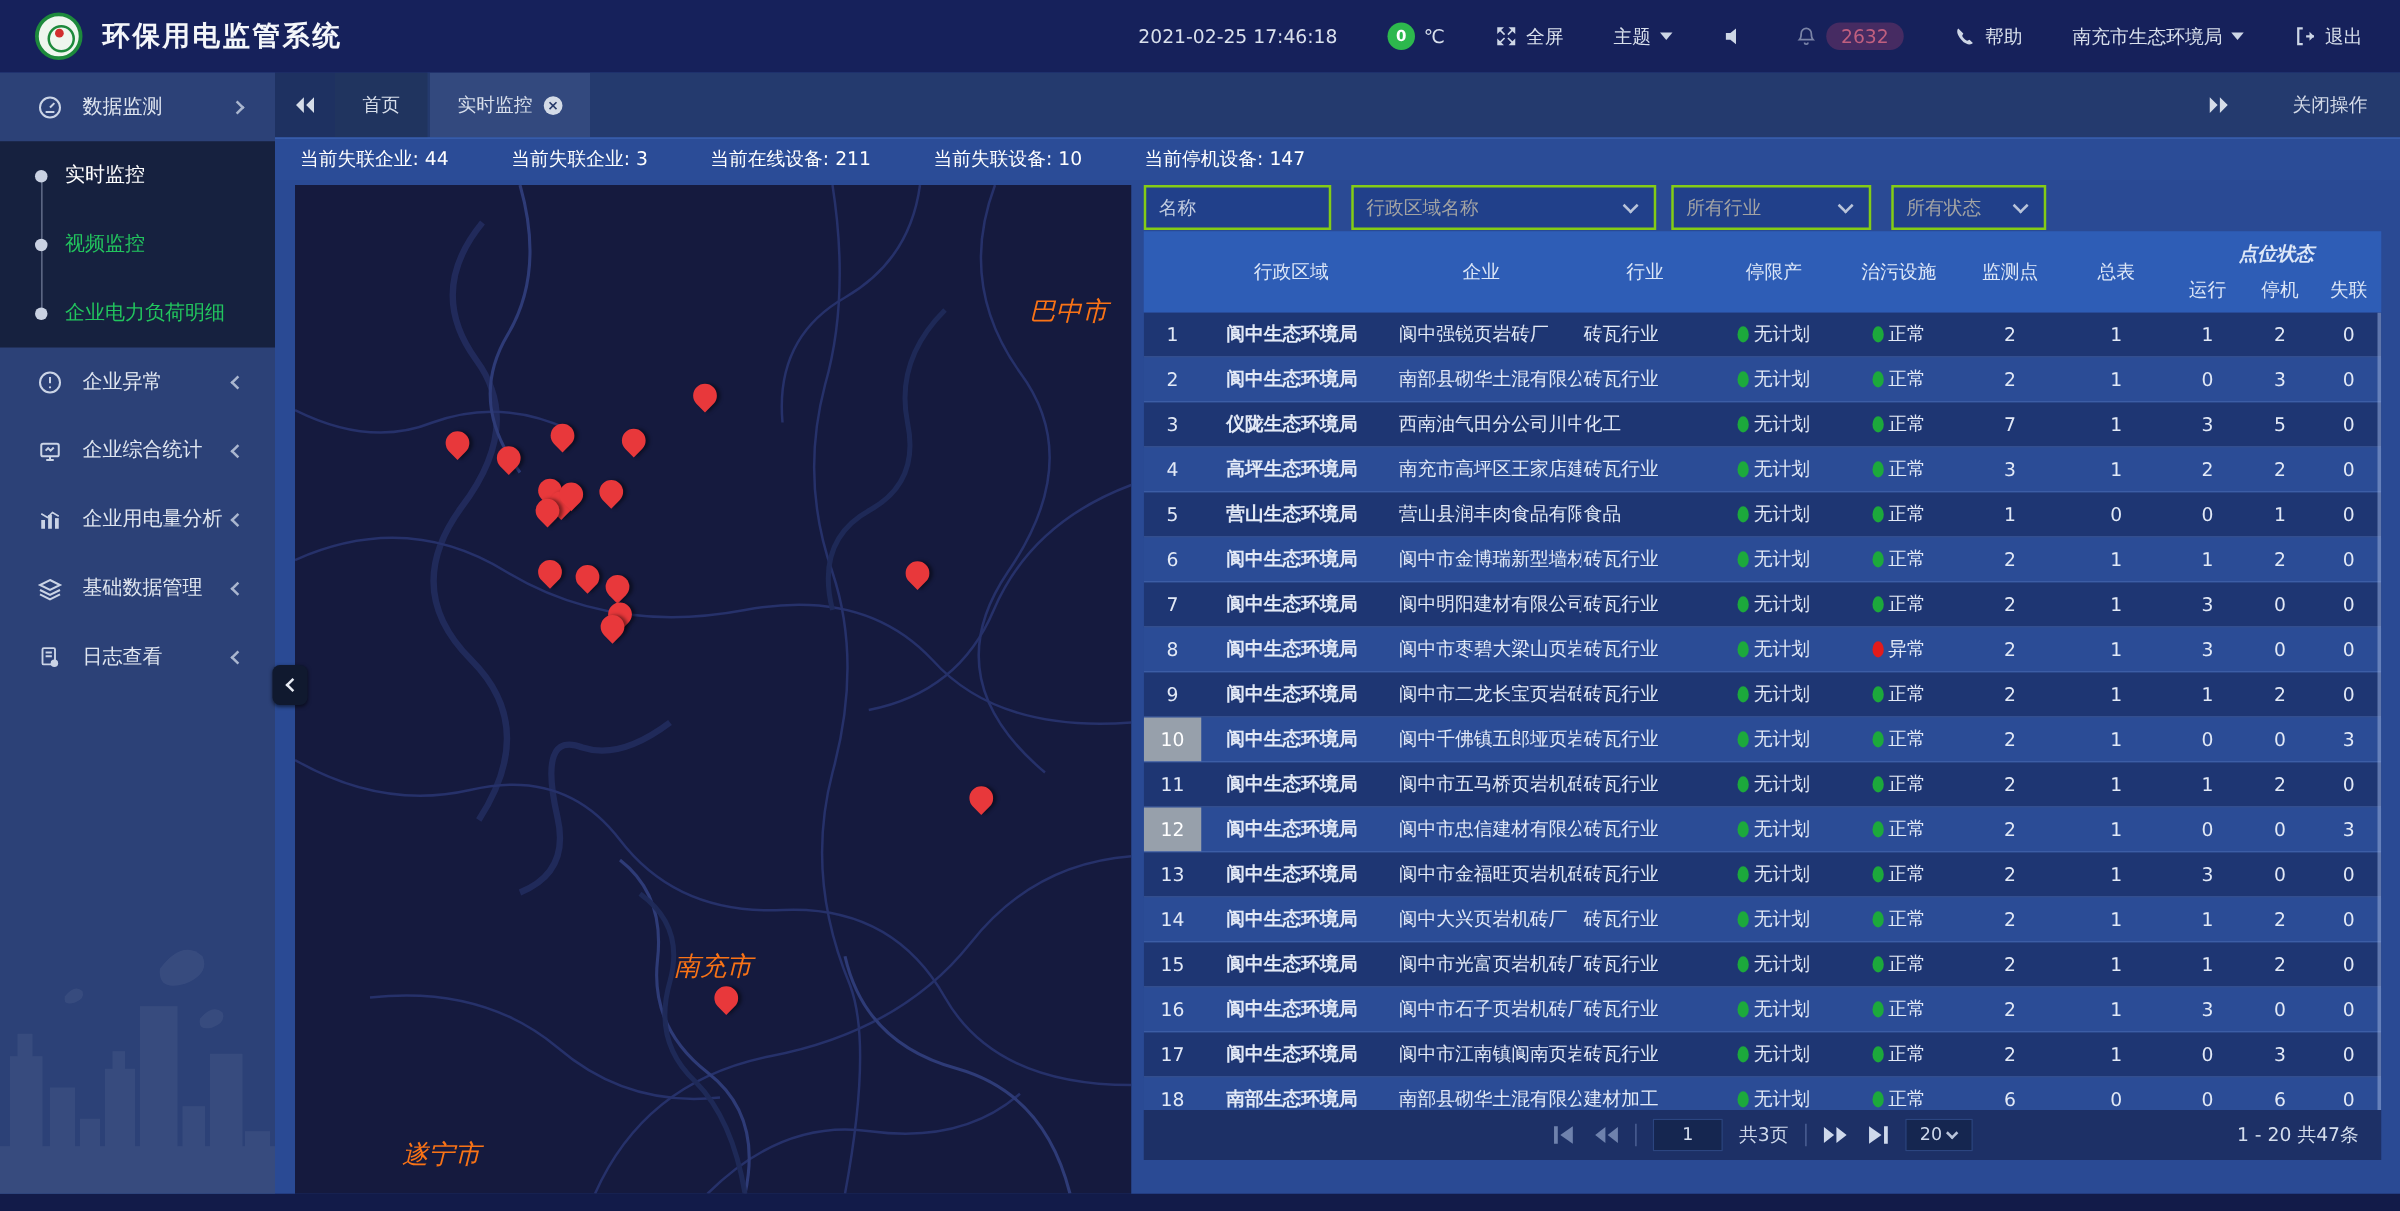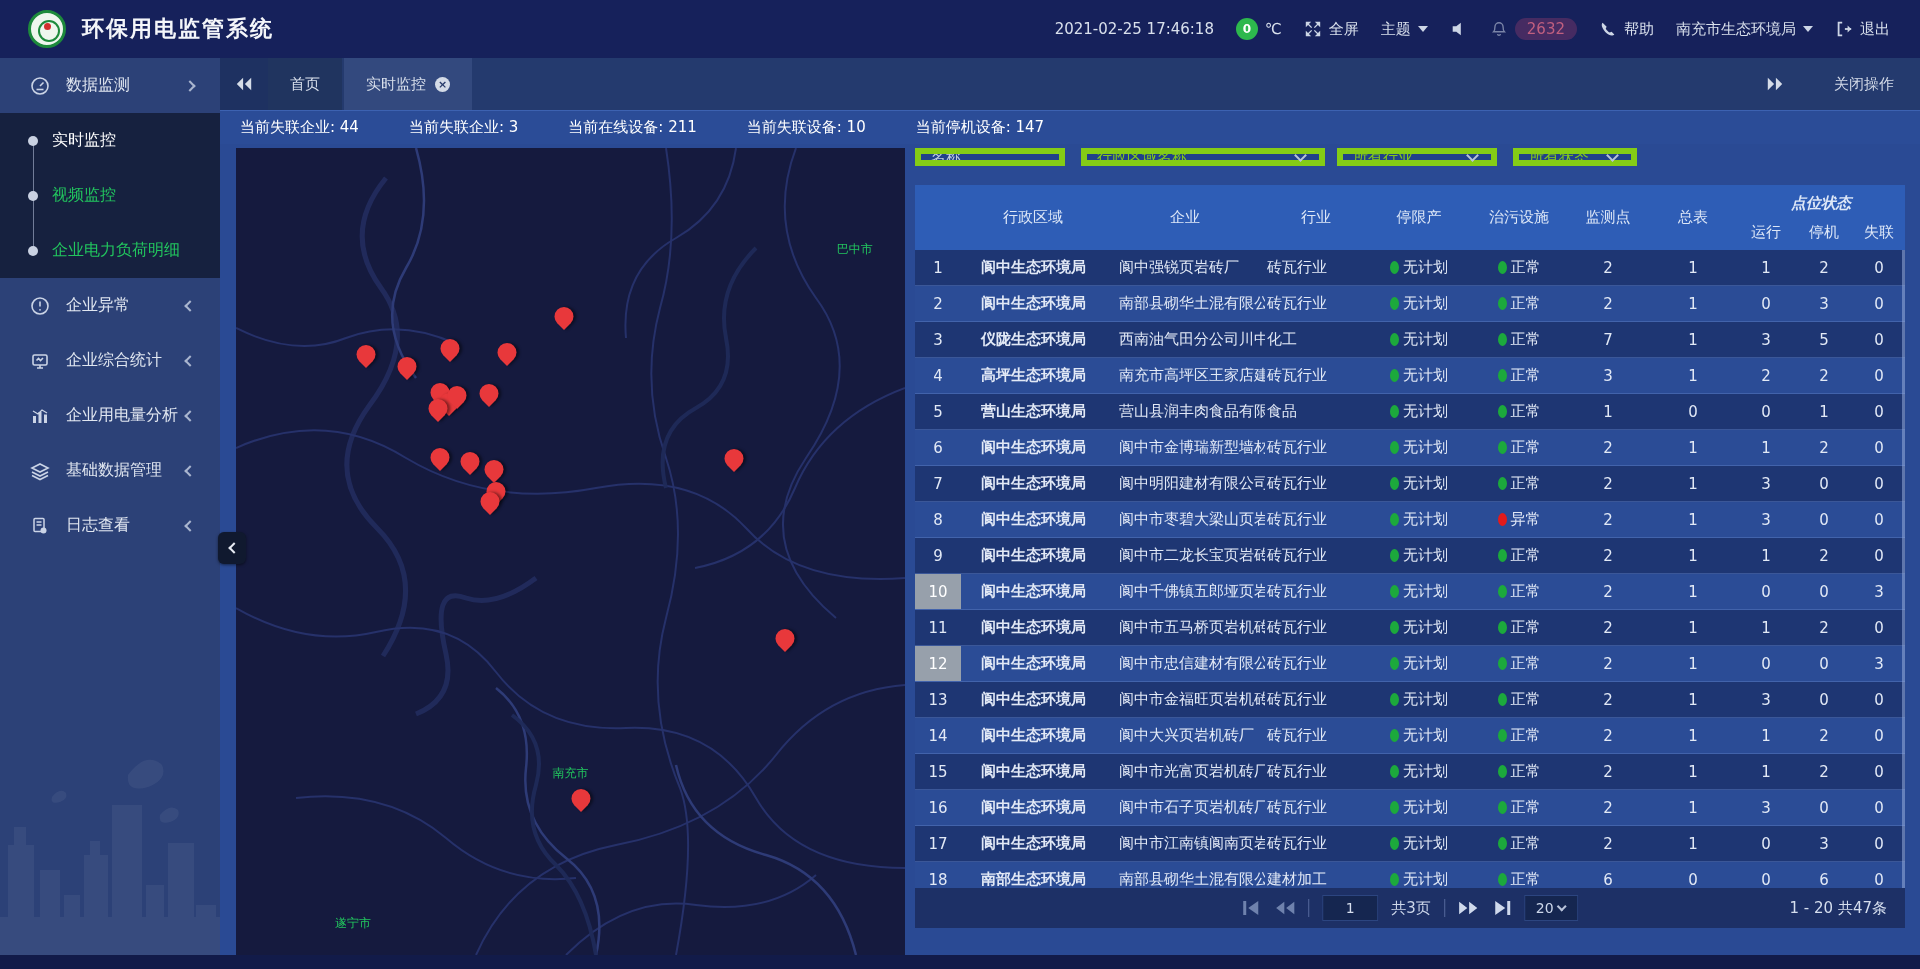--- a/index.html
+++ b/index.html
@@ -6,21 +6,21 @@
   html,body { width:1920px; height:969px; overflow:hidden; }
   body { position:relative; font-family:"DejaVu Sans","Liberation Sans",sans-serif; background:#2a4a94; color:#e6ebf5; }
   svg { display:block; }
 
   
   #header { position:absolute; top:0; left:0; width:1920px; height:58px; background:#16215b; display:flex; align-items:center; z-index:10; }
   .logo { width:38px; height:38px; margin-left:28px; border-radius:50%; background:#eef6ee; border:3px solid #1d8a3c; position:relative; flex:0 0 auto; }
   .logo::before { content:""; position:absolute; left:7px; top:7px; width:18px; height:18px; border-radius:50%; border:2px solid #1d8a3c; }
   .logo::after { content:""; position:absolute; left:13px; top:10px; width:7px; height:7px; border-radius:50%; background:#d22f2f; }
   .app-title { margin-left:16px; font-size:22px; font-weight:bold; letter-spacing:2px; color:#f4f6fa; }
-  .header-right { margin-left:auto; display:flex; align-items:center; gap:22px; padding-right:30px; font-size:15px; color:#d9e0ec; }
+  .header-right { margin-left:auto; display:flex; align-items:center; gap:40px; padding-right:30px; font-size:15px; color:#d9e0ec; }
   .hr-item { display:flex; align-items:center; gap:7px; white-space:nowrap; }
   .temp-badge { width:22px; height:22px; border-radius:50%; background:#2db84d; color:#fff; font-size:12px; font-weight:bold; display:flex; align-items:center; justify-content:center; }
   .caret-down { width:0; height:0; border-left:5px solid transparent; border-right:5px solid transparent; border-top:6px solid #cdd6e6; display:inline-block; }
   .badge-pill { background:rgba(150,60,110,.38); color:#c05f7f; border-radius:11px; padding:2px 12px; font-size:15px; }
   .hicon { width:18px; height:18px; color:#cdd6e6; }
   .hicon.dim { opacity:.55; }
 
   
   #sidebar { position:absolute; top:58px; left:0; width:220px; height:897px; background:#2c4177; z-index:5; overflow:hidden; }
   .sb-group { height:55px; display:flex; align-items:center; padding:0 26px 0 30px; cursor:pointer;font-family:Liberation Serif, serif; }
@@ -49,29 +49,29 @@
   
   #statsbar { position:absolute; top:110px; left:220px; width:1700px; height:34px; background:#2b4c97; border-top:1px solid #3d62b1; display:flex; align-items:center; gap:50px; padding-left:20px; font-size:15px; color:#ffffff; z-index:4; }
   .stat-item { white-space:nowrap; }
 
   
   #content { position:absolute; top:144px; left:220px; width:1700px; height:811px; background:#2a4a94; }
 
   
   #map { position:absolute; left:16px; top:4px; width:669px; height:807px; background:#151a3e; overflow:hidden; }
   #map-roads { position:absolute; inset:0; }
-  .city-label { position:absolute; transform:translate(-50%,-50%); font-size:12px; color:#22c55e; white-space:nowrap; }
+  .city-label { position:absolute; transform:translate(-50%,-50%); font-size:21px; color:#f97316; white-space:nowrap;font-style:italic; }
   .map-pin { position:absolute; width:19px; height:19px; background:#e8383b; border-radius:50% 50% 50% 0; transform:translate(-50%,-100%) rotate(-45deg); transform-origin:50% 50%; box-shadow:2px 2px 3px rgba(0,0,0,.45); cursor:pointer; }
   #map-toggle { position:absolute; left:-2px; top:388px; width:28px; height:32px; background:#10192f; border-radius:6px; display:flex; align-items:center; justify-content:center; cursor:pointer; z-index:6; box-shadow:0 1px 3px rgba(0,0,0,.5); }
   #map-toggle .chev { margin:0 0 0 3px; border-color:#e8ecf4; }
 
   
   #panel { position:absolute; left:695px; top:4px; width:990px; height:807px; }
   #filters { position:absolute; top:0; left:0; width:100%; height:34px; display:flex; }
-  .field { height:18px; background:#21408a; border:6px solid #84cc16; color:#84cc16; font-size:15px; display:flex; align-items:center; padding:0 10px; }
+  .field { height:36px; background:#21408a; border:2px solid #84cc16; color:#a3a3a3; font-size:15px; display:flex; align-items:center; padding:0 10px; }
   input.field { outline:none; font-family:inherit; }
   input.field::placeholder { color:#c3cde0; opacity:1; }
   .field .fld-text { flex:1; }
   .fld-chev { width:9px; height:9px; border-right:2px solid #b9c4da; border-bottom:2px solid #b9c4da; transform:rotate(45deg); margin:-4px 4px 0 10px; }
   #f-name { width:150px; }
   #f-region { width:244px; margin-left:16px; }
   #f-industry { width:160px; margin-left:12px; }
   #f-status { width:124px; margin-left:16px; }
 
   

